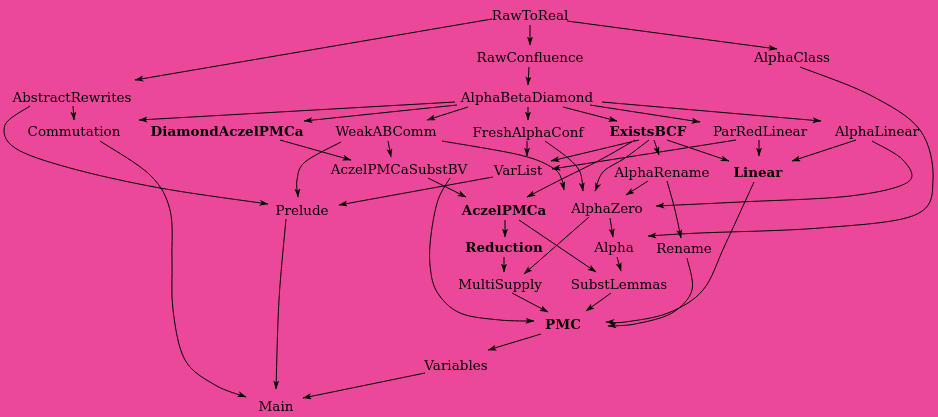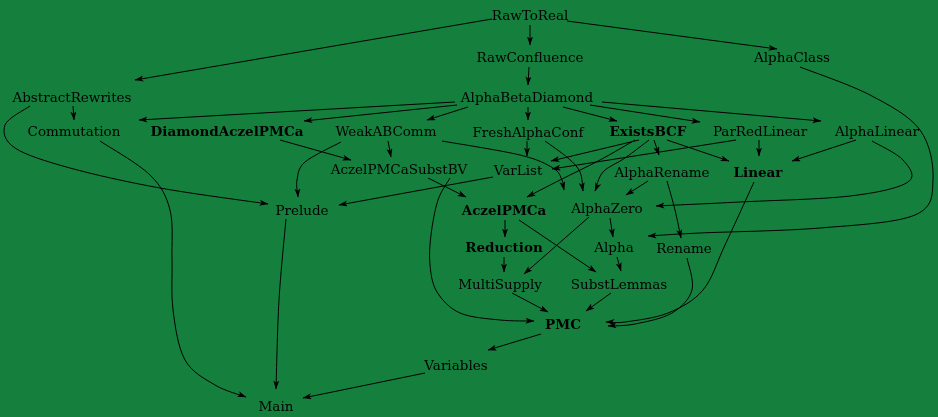--- a/index.html
+++ b/index.html
@@ -1,16 +1,16 @@
 <!DOCTYPE html>
 <html><head>
 <meta charset="utf-8">
 <style>
   html,body{margin:0;padding:0;background:#ffffff;}
-  #stage{position:relative;width:938px;height:417px;background:#15803d;overflow:hidden;
+  #stage{position:relative;width:938px;height:417px;background:#ec4899;overflow:hidden;
          font-family:"DejaVu Serif", serif;}
   svg text{font-family:"DejaVu Serif", serif;font-size:13.5px;fill:#000;}
   svg text.bold{font-weight:bold;}
   svg path.edge{fill:none;stroke:#000;stroke-width:1;}
 </style>
 </head>
 <body>
 
 <div id="stage"><svg width="938" height="417" viewBox="0 0 938 417">
       <defs>

